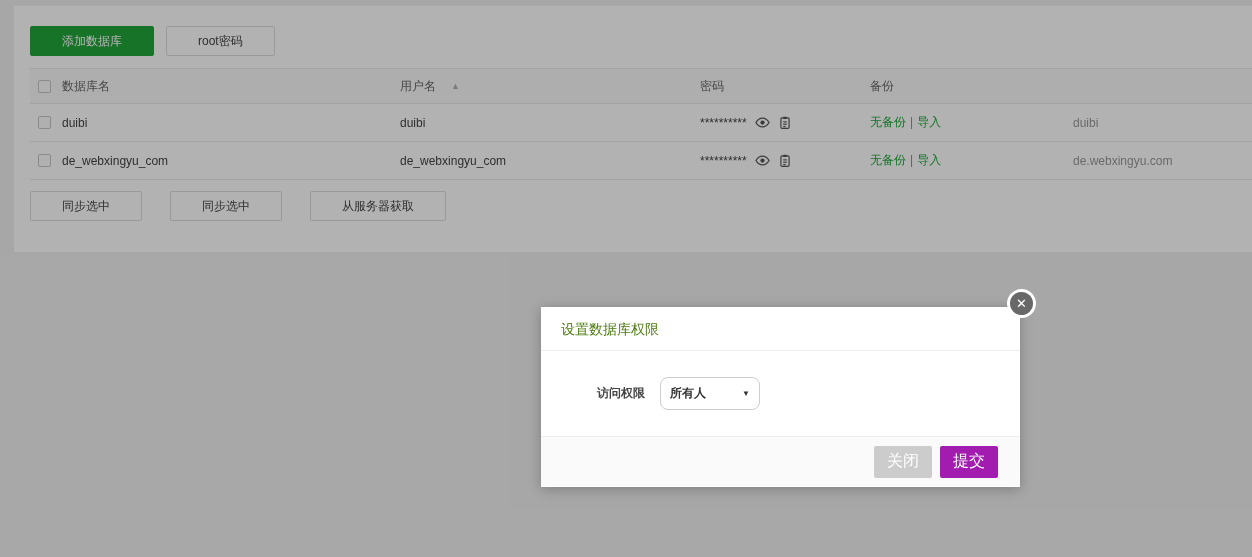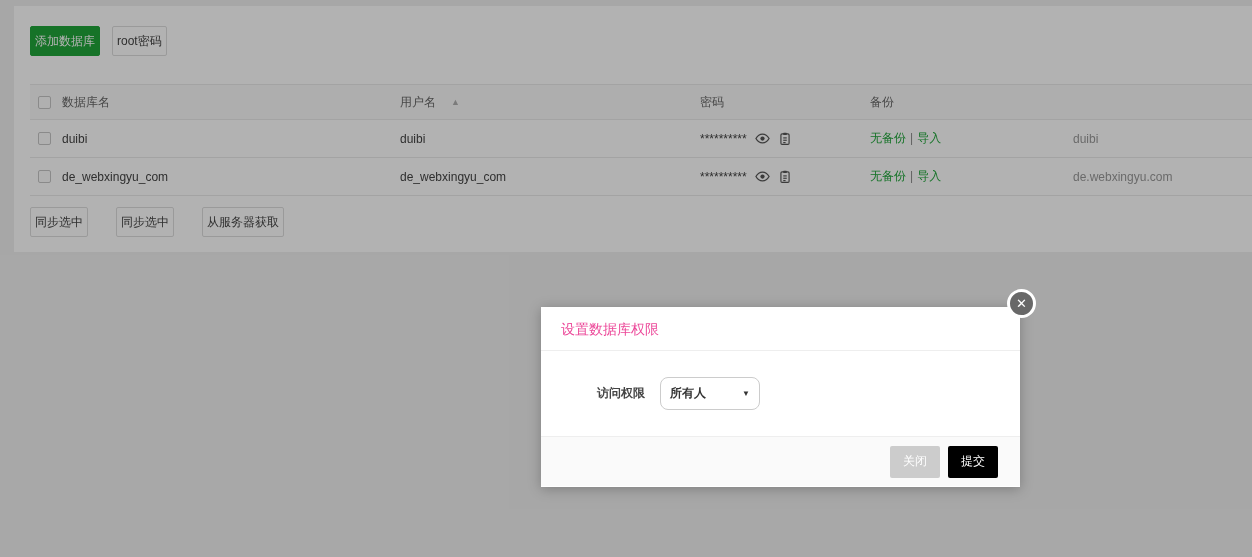--- a/index.html
+++ b/index.html
@@ -12,28 +12,28 @@
 
   
   .panel {
     position:absolute; left:14px; top:6px; right:0; height:246px;
     background:#ffffff;
     padding:20px 0 0 16px;
     z-index:1;
   }
   .toolbar { display:flex; gap:12px; }
   .btn {
-    height:30px; padding:0 4px; font-size:12px; line-height:28px;
+    height:30px; padding:0 31px; font-size:12px; line-height:28px;
     background:#fff; border:1px solid #ddd; border-radius:2px;
     color:#444; cursor:pointer; white-space:nowrap;
   }
   .btn-primary { background:#20a53a; border-color:#20a53a; color:#fff; }
 
   
-  .db-table { margin-top:28px; border-top:1px solid #eaeaea; font-size:12px; }
+  .db-table { margin-top:12px; border-top:1px solid #eaeaea; font-size:12px; }
   .t-row { display:flex; align-items:center; border-bottom:1px solid #eaeaea; }
   .t-head { height:35px; background:#fafafa; color:#666; }
   .t-body-row { height:38px; color:#444; background:#fff; }
   .c-check { width:32px; padding-left:8px; display:flex; align-items:center; }
   .c-name { width:338px; }
   .c-user { width:300px; display:flex; align-items:center; gap:15px; }
   .c-pass { width:170px; display:flex; align-items:center; gap:8px; }
   .c-backup { width:203px; }
   .c-note { flex:1; color:#999; }
   input[type=checkbox]{
@@ -51,41 +51,41 @@
   
   .overlay {
     position:absolute; inset:0; background:rgba(0,0,0,0.30); z-index:5;
   }
   .modal {
     position:absolute; left:541px; top:307px; width:479px; height:180px;
     background:#fff; z-index:10; box-shadow:0 2px 12px rgba(0,0,0,0.25);
   }
   .modal-head {
     height:44px; line-height:44px; padding:0 20px;
-    font-size:14px; color:#ec4899; border-bottom:1px solid #eeeeee;
+    font-size:14px; color:#4d7c0f; border-bottom:1px solid #eeeeee;
   }
   .modal-body { height:85px; display:flex; align-items:center; padding-left:56px;font-weight:bold; }
   .field-label { font-size:12px; color:#444; width:63px; }
   .fake-select {
     width:100px; height:33px; border:1px solid #ccc; border-radius:8px;
     display:flex; align-items:center; justify-content:space-between;
     padding:0 9px; font-size:12px; color:#333; cursor:pointer; background:#fff;
   }
   .fake-select .arrow { font-size:8px; color:#333; }
   .modal-foot {
     height:50px; background:#fafafa; border-top:1px solid #eeeeee;
     display:flex; align-items:center; justify-content:flex-end;
     gap:8px; padding-right:22px;
   }
   .m-btn {
     height:32px; padding:0 13px; border:none; border-radius:2px;
-    font-size:12px; color:#fff; cursor:pointer;
+    font-size:16px; color:#fff; cursor:pointer;
   }
   .m-btn-close { background:#cccccc; }
-  .m-btn-submit { background:#000000; }
+  .m-btn-submit { background:#a21caf; }
   .modal-x {
     position:absolute; top:-18px; right:-16px; width:29px; height:29px;
     background:#686868; border:3px solid #fff; border-radius:50%;
     color:#fff; display:flex; align-items:center; justify-content:center;
     font-size:13px; font-weight:bold; cursor:pointer; z-index:11;
   }
 </style>
 </head>
 <body>
 

